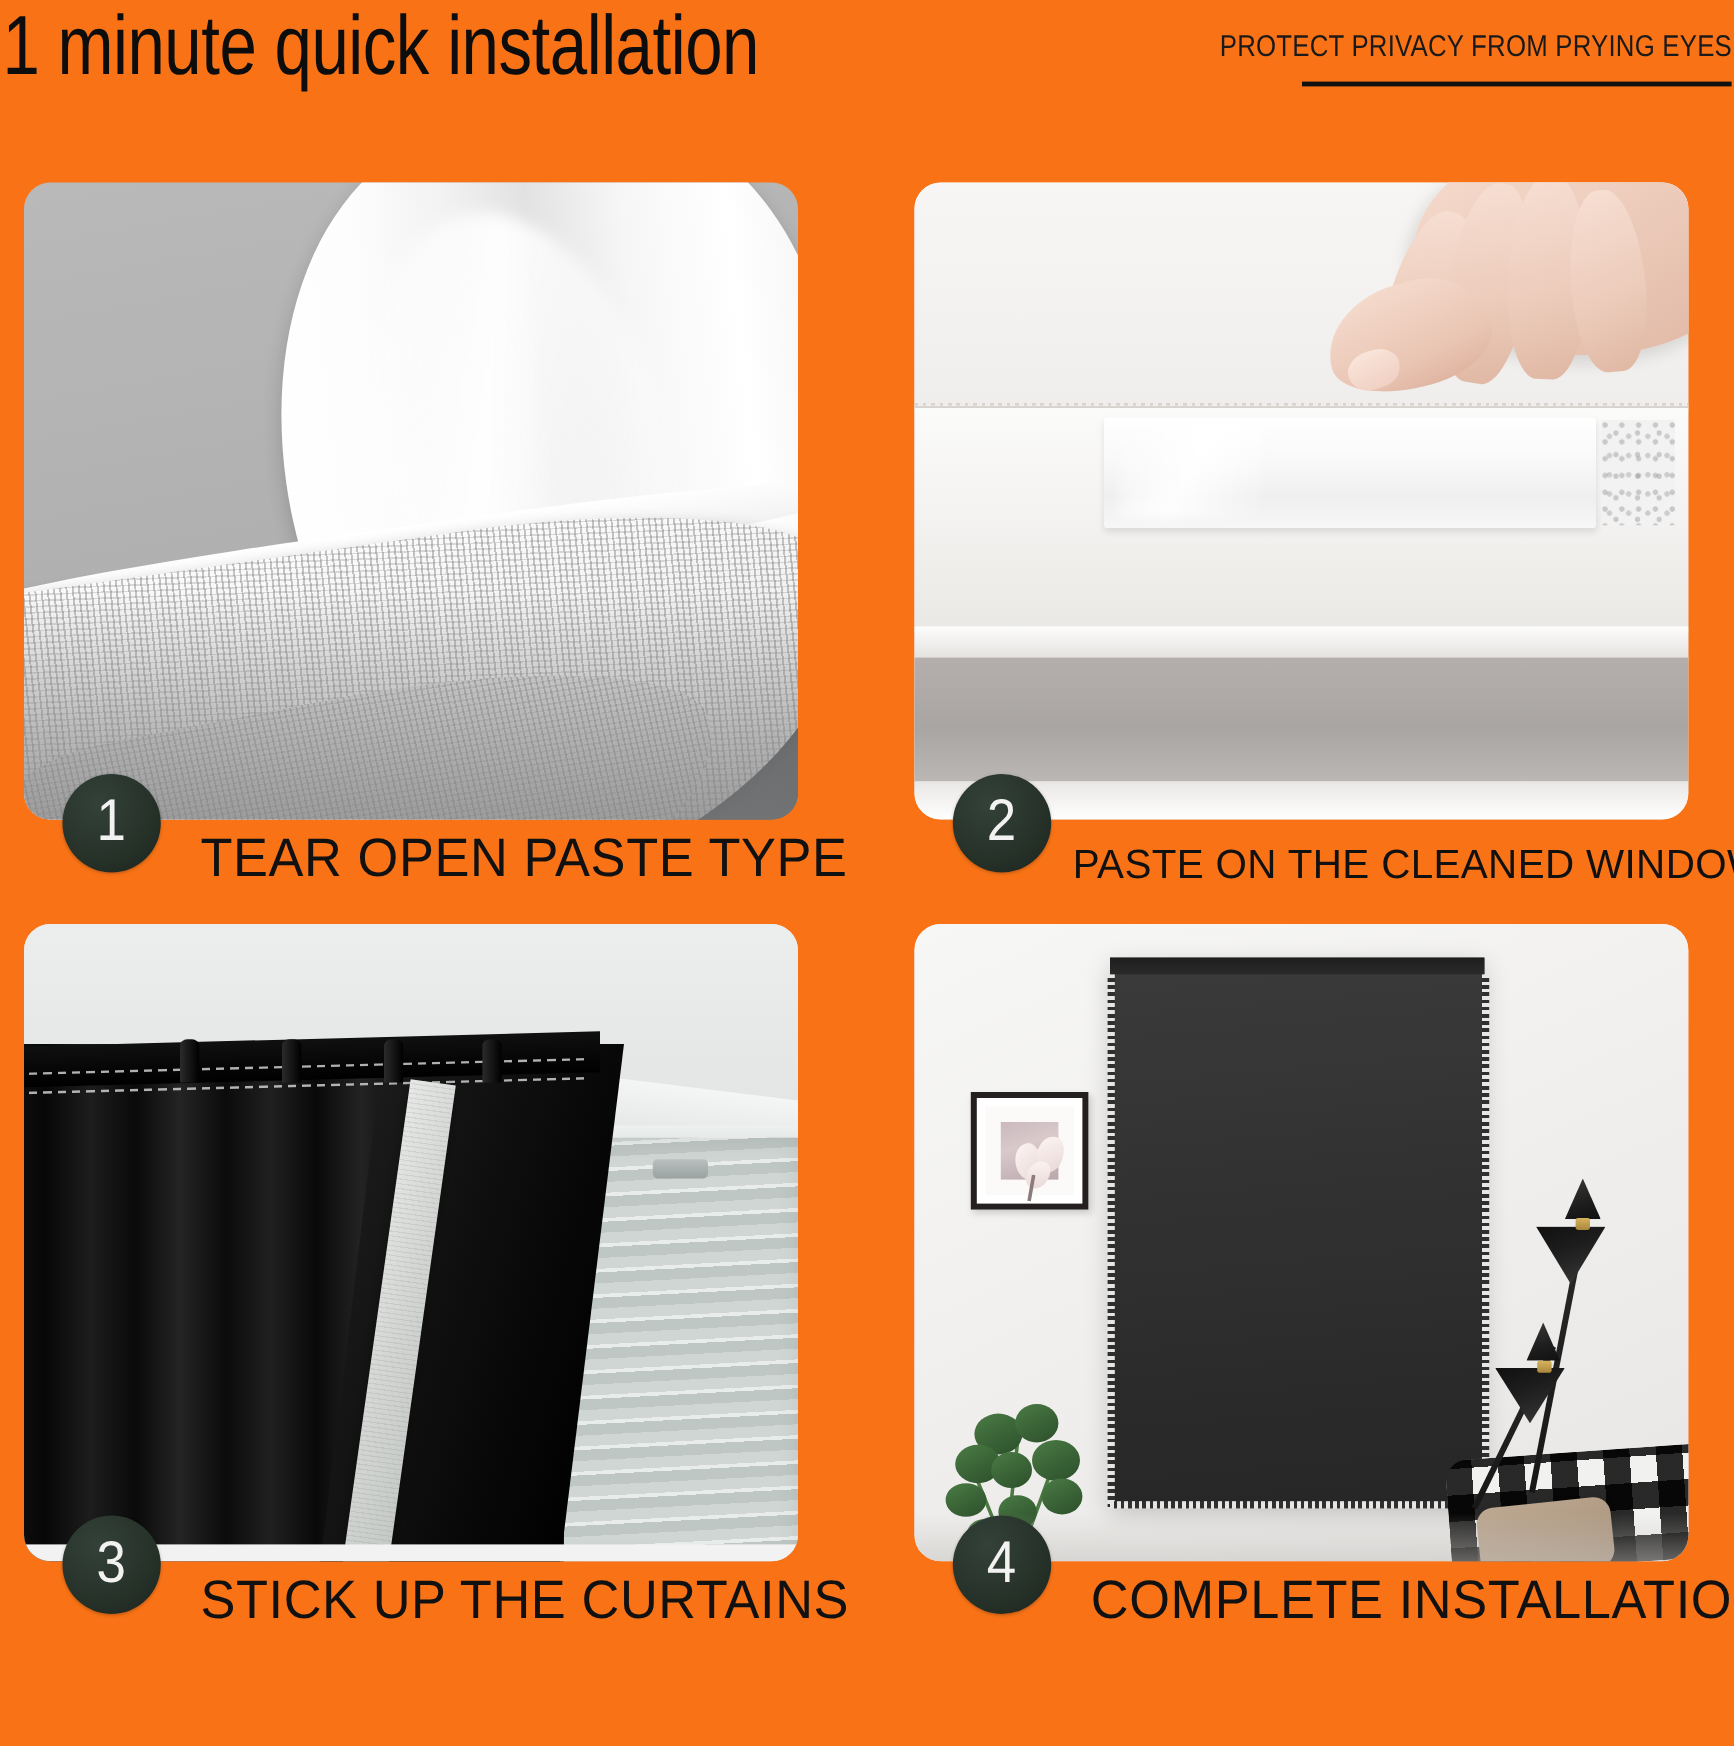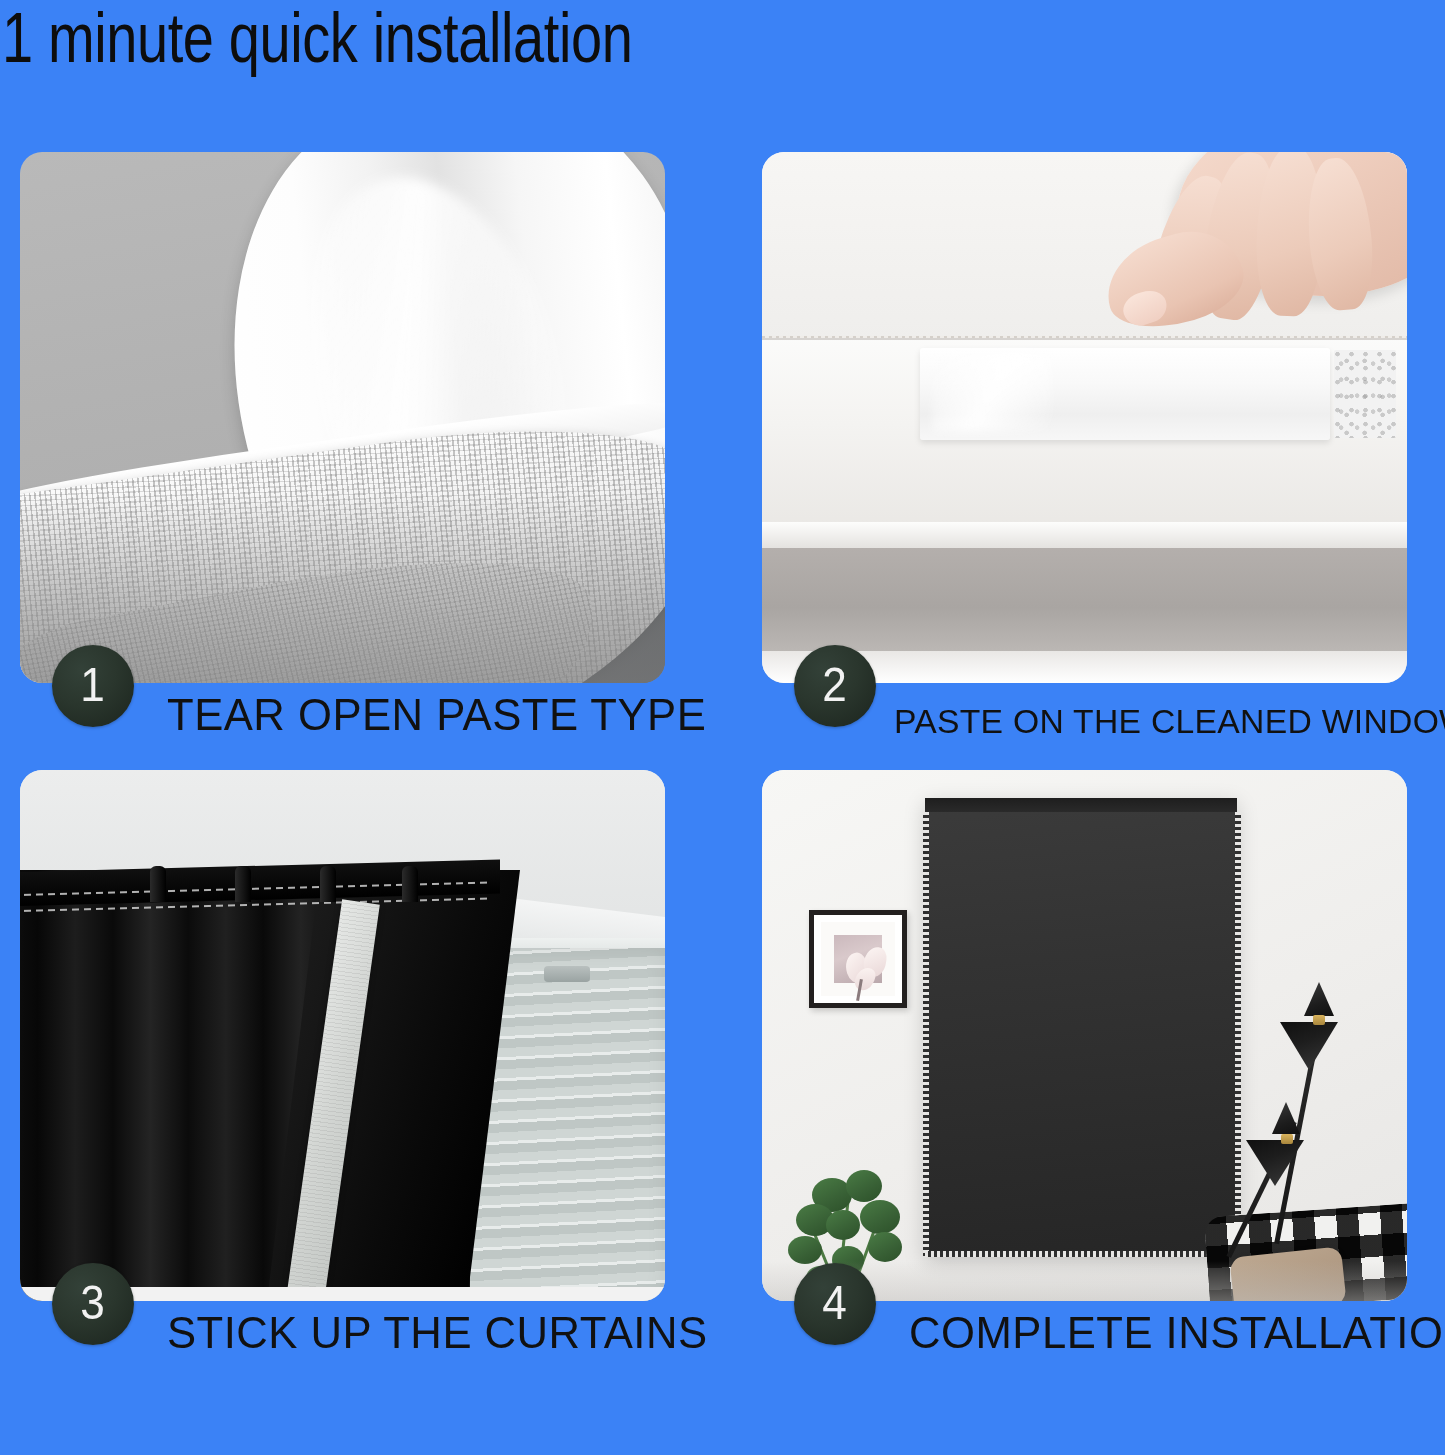--- a/index.html
+++ b/index.html
@@ -3,21 +3,21 @@
 <meta charset="utf-8">
 <style>
   * { box-sizing: border-box; margin: 0; padding: 0; }
   html, body {
     width: 1445px; height: 1455px;
     background: #ffffff;
     font-family: "Liberation Sans", sans-serif;
     overflow: hidden;
   }
 
-  #root { position: relative; width: 1445px; height: 1455px; background:#3b82f6; }
+  #root { position: relative; width: 1445px; height: 1455px; background:#f97316; }
 
   
   .header { position:absolute; left:0; top:0; width:1445px; height:120px; }
   .title {
     position:absolute; left:2px; top:-2px;
     font-family:"Liberation Sans", sans-serif;
     font-size:70px; line-height:80px;
     font-weight:400; color:#0d0d0d;
     letter-spacing:-0.5px;
     transform: scaleX(0.80); transform-origin: left top;
@@ -399,20 +399,24 @@
     background:linear-gradient(180deg, rgba(200,198,195,0) 0%, rgba(196,194,191,0.5) 100%);
   }
 </style>
 </head>
 <body>
 
 <div id="root">
 
   <div class="header">
     <div class="title">1 minute quick installation</div>
+    <div class="tagline-wrap">
+      <div class="tagline">PROTECT PRIVACY FROM PRYING EYES</div>
+      <div class="tagline-rule"></div>
+    </div>
   </div>
 
   <div class="grid">
 
     <div class="cell cell-c1 cell-r1">
       <div class="photo p1">
         <div class="dark-right"></div>
         <div class="glossy-strip"></div>
         <div class="glossy-sheen"></div>
         <div class="mesh-edge"></div>

